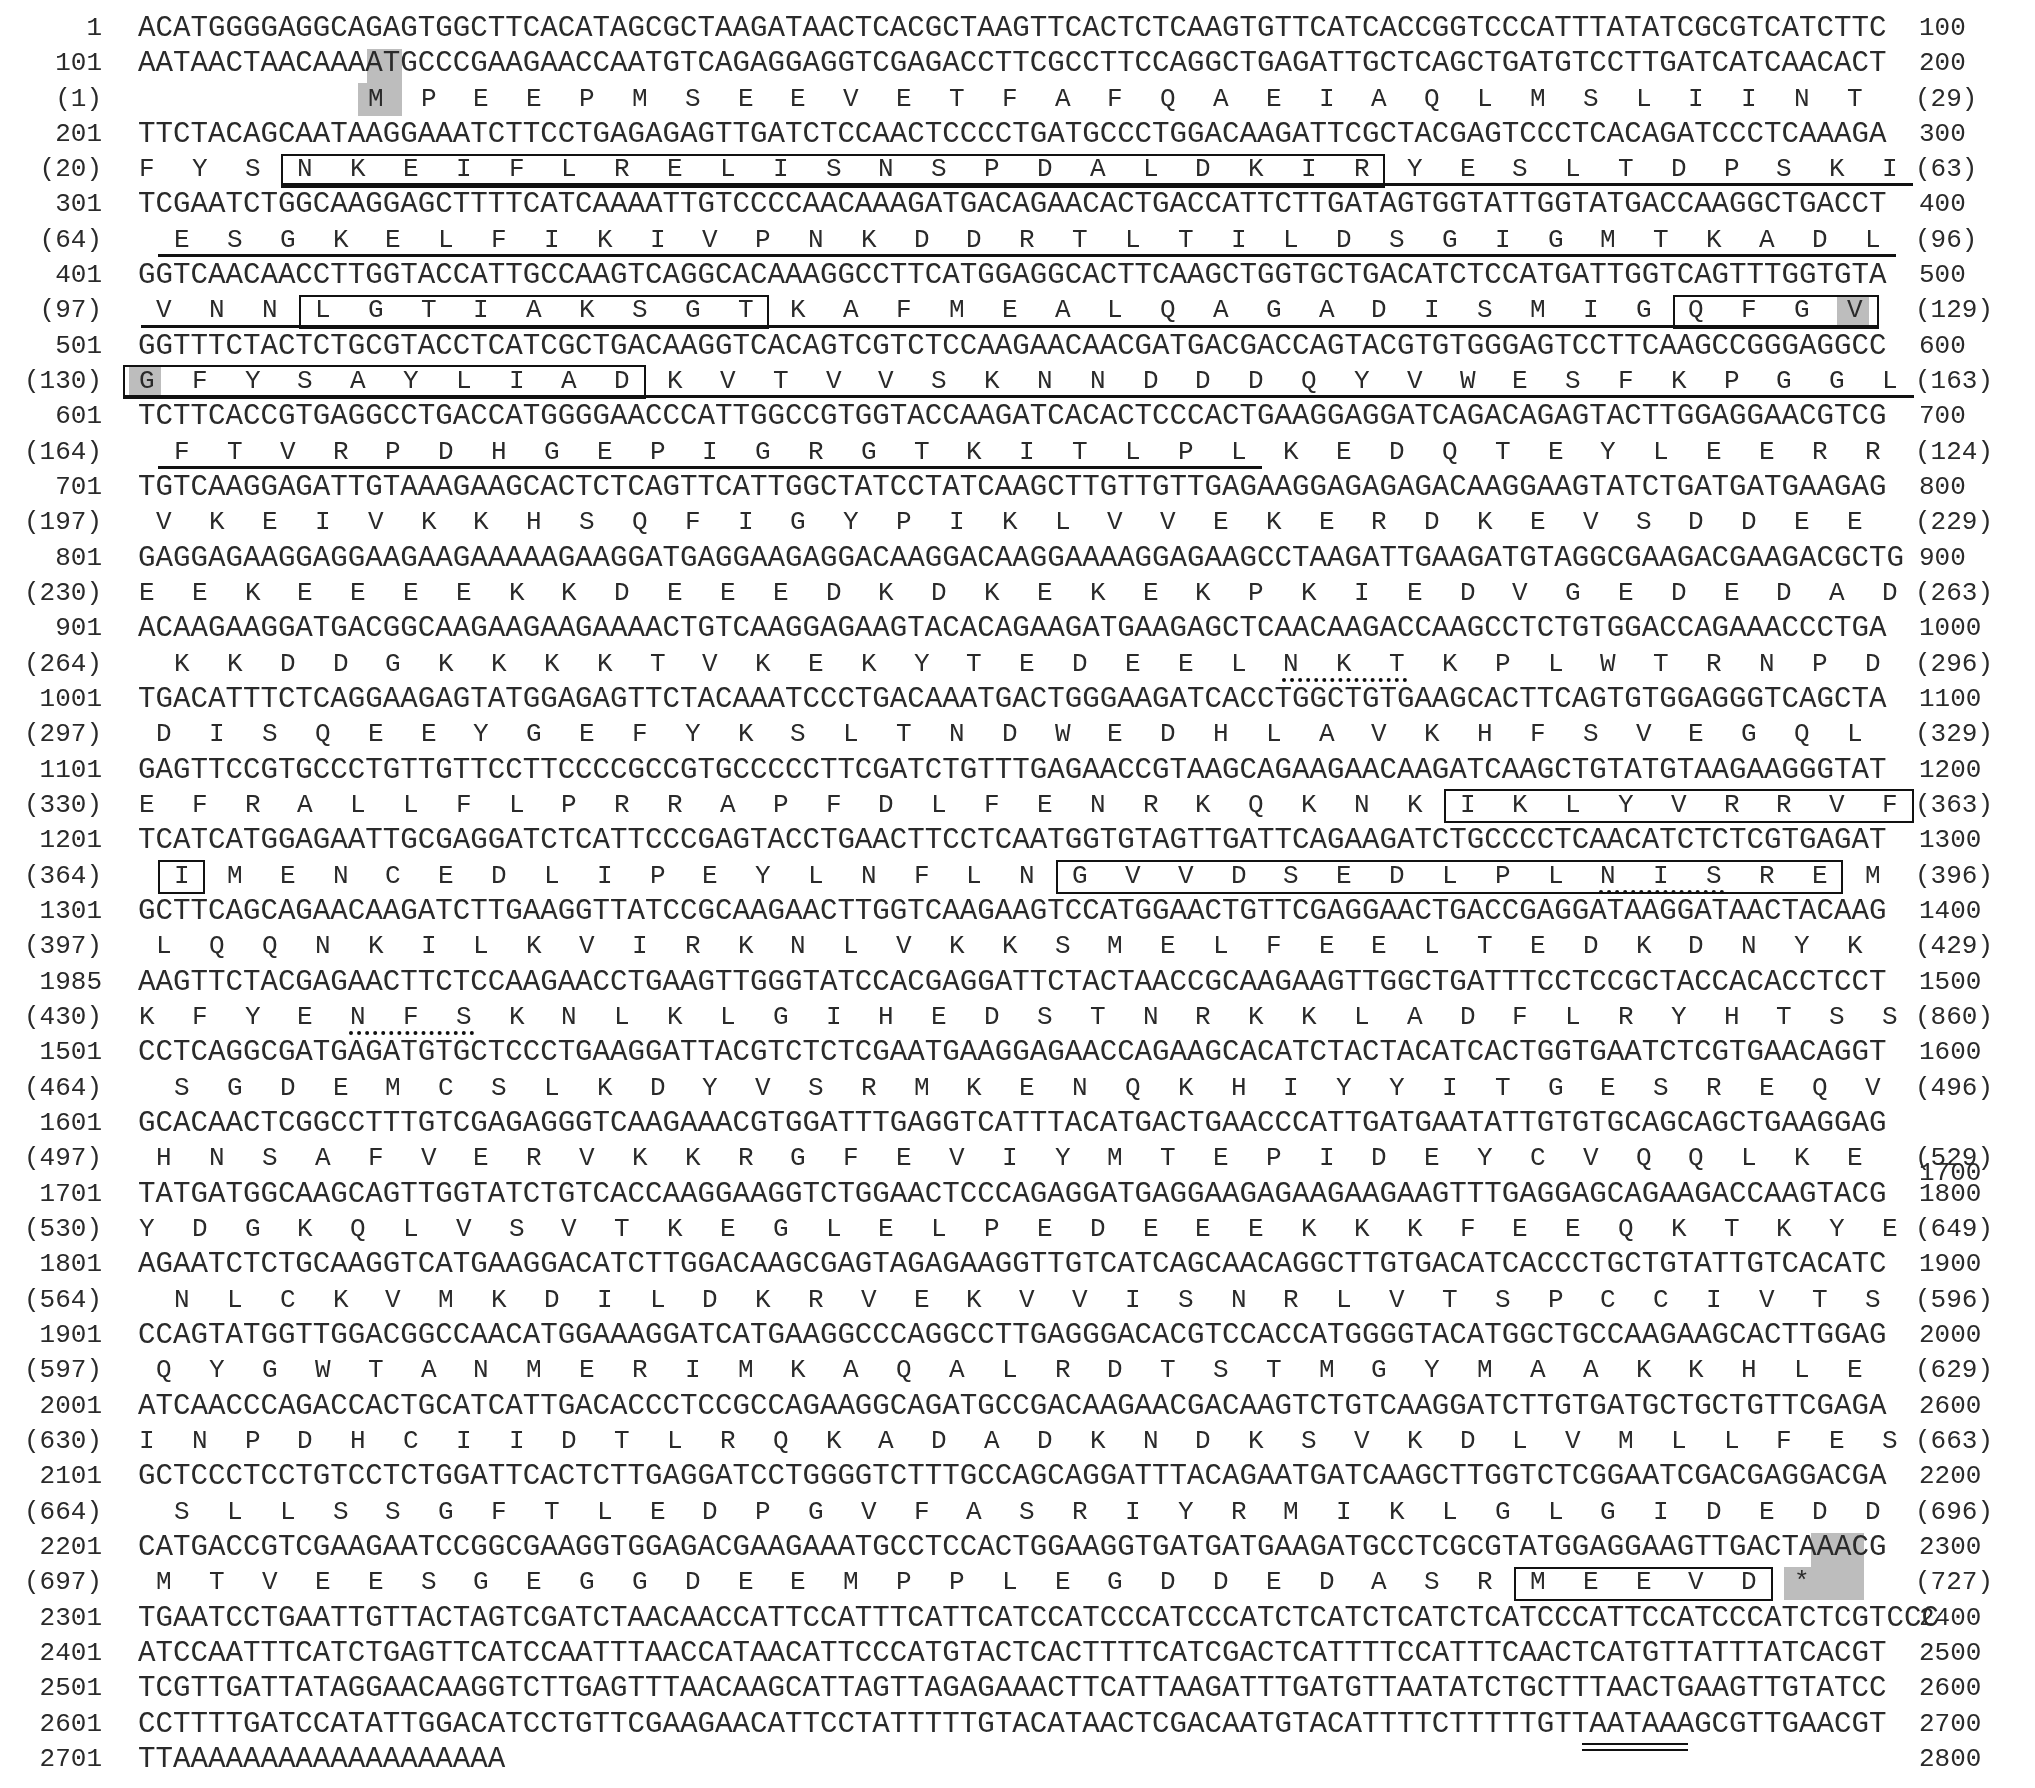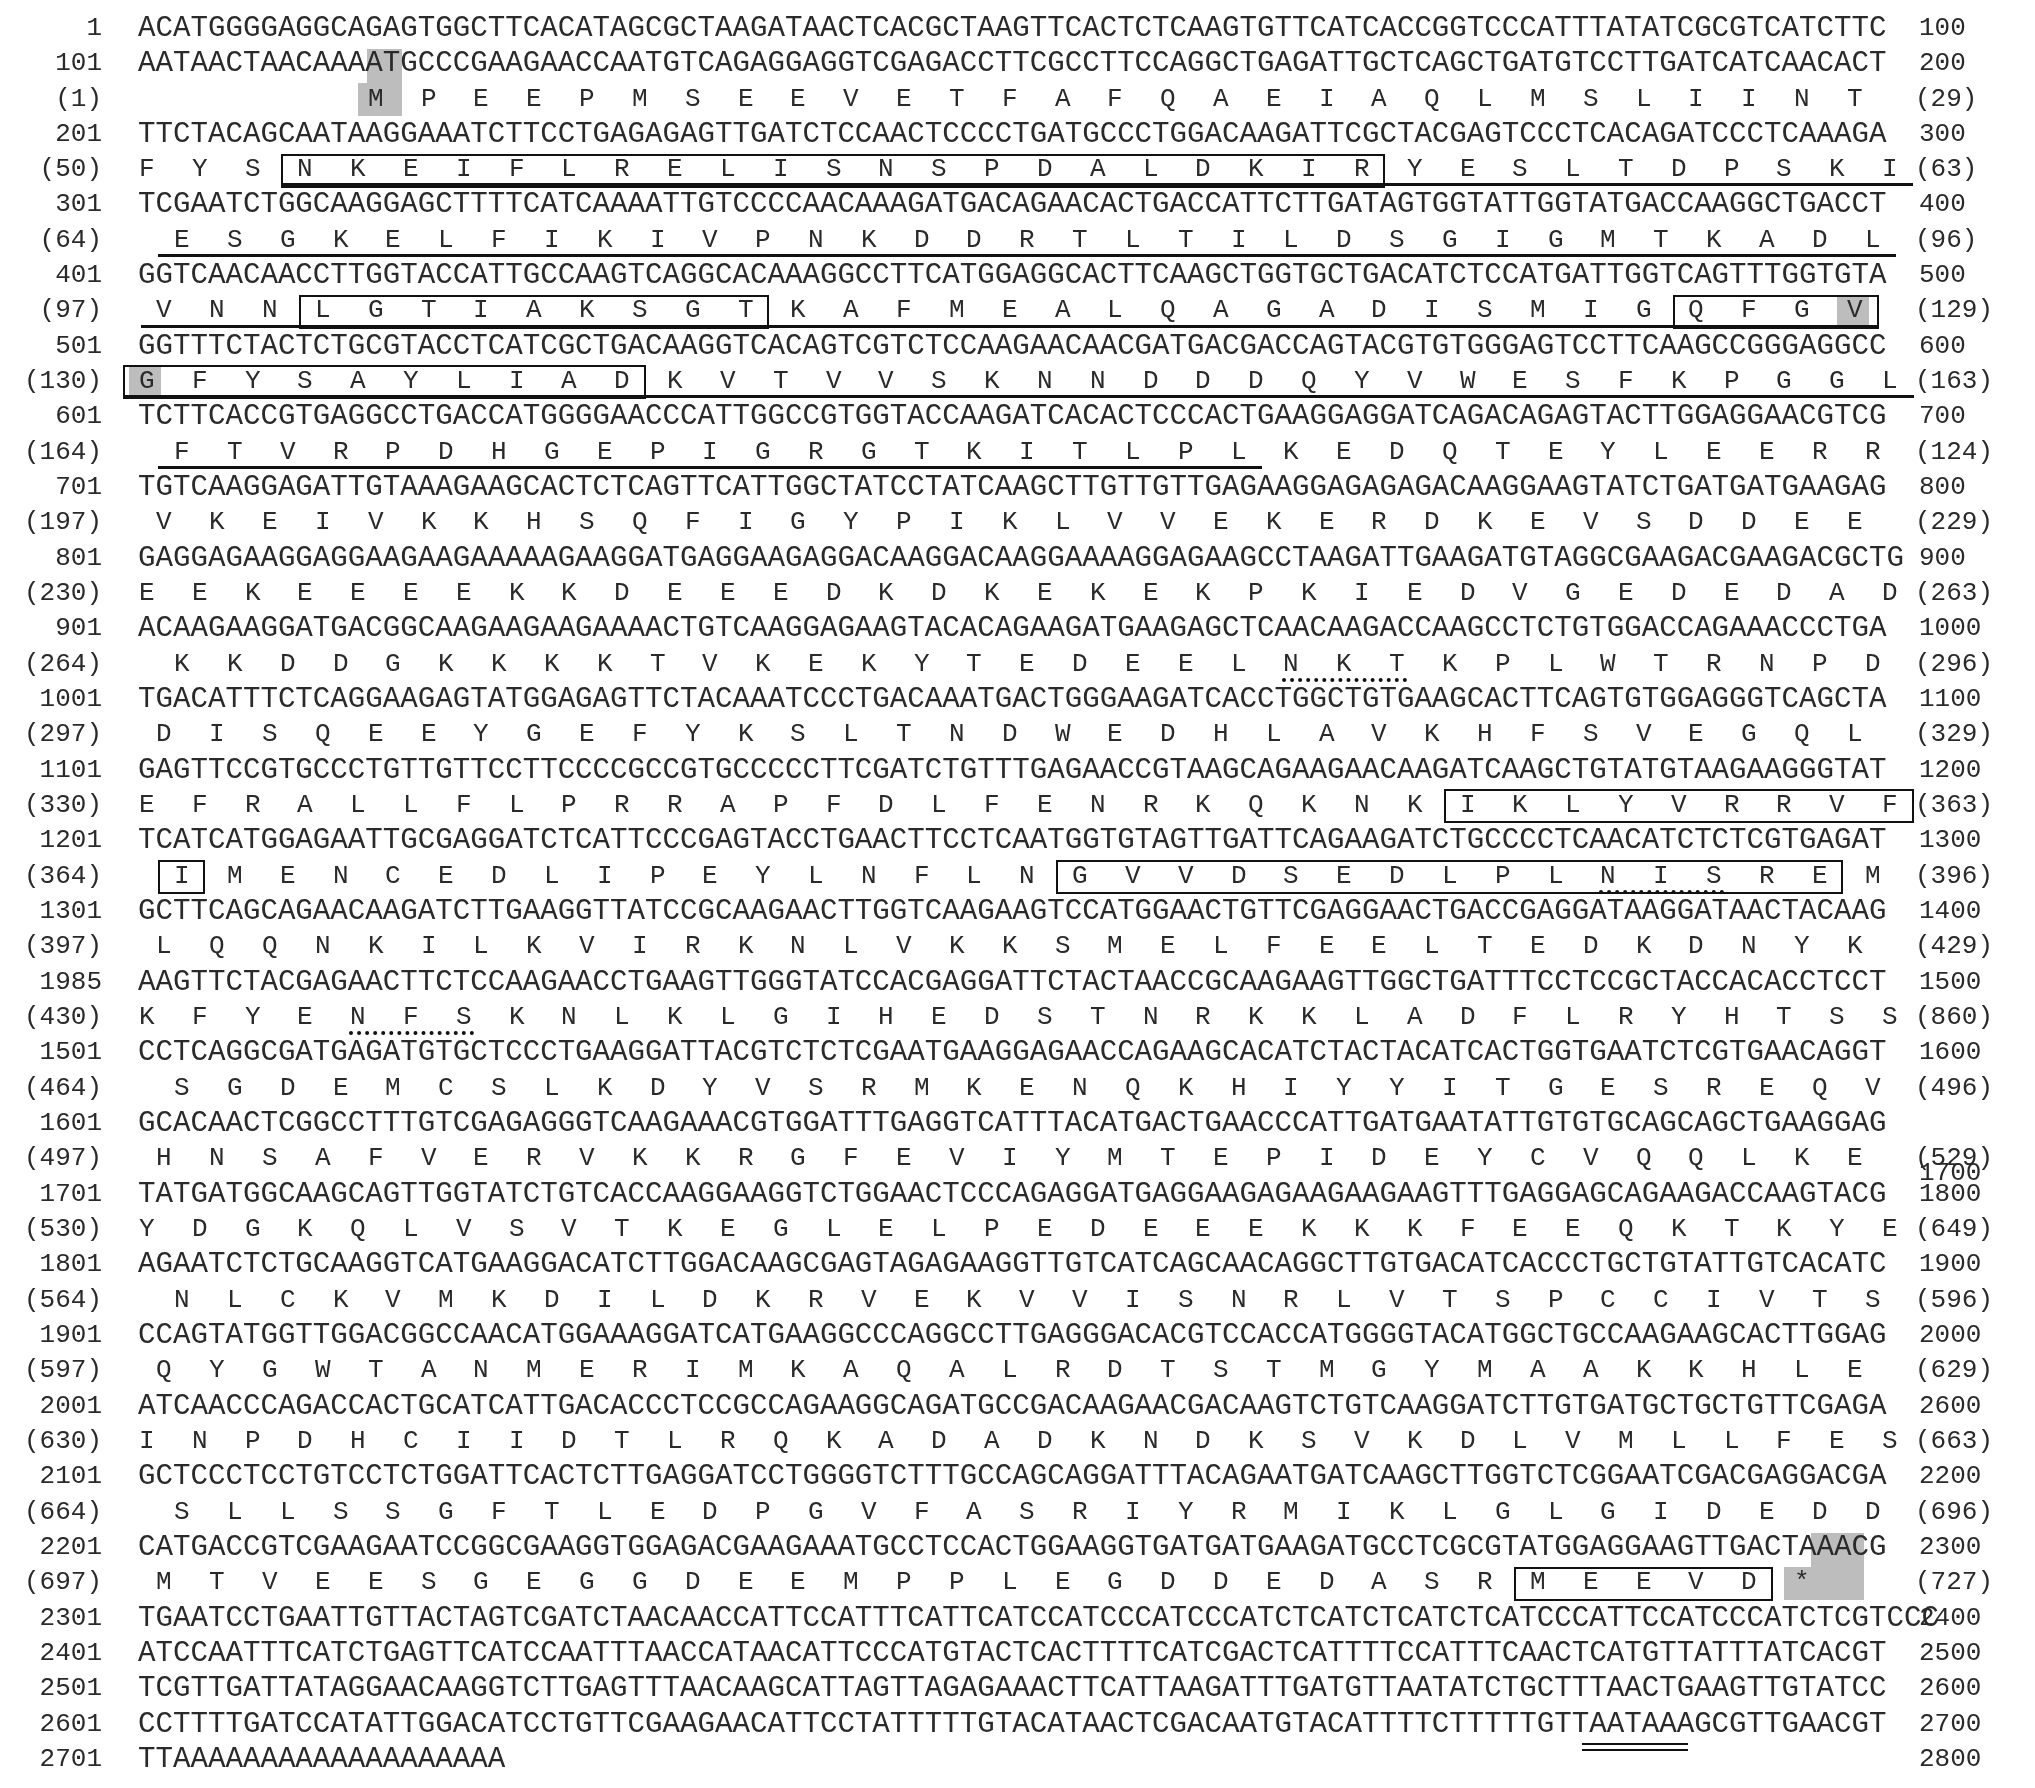--- a/index.html
+++ b/index.html
@@ -131,21 +131,21 @@
     <span class="aa" style="top: 82px; left: 1423px;">Q</span>
     <span class="aa" style="top: 82px; left: 1476px;">L</span>
     <span class="aa" style="top: 82px; left: 1529px;">M</span>
     <span class="aa" style="top: 82px; left: 1582px;">S</span>
     <span class="aa" style="top: 82px; left: 1635px;">L</span>
     <span class="aa" style="top: 82px; left: 1687px;">I</span>
     <span class="aa" style="top: 82px; left: 1740px;">I</span>
     <span class="aa" style="top: 82px; left: 1793px;">N</span>
     <span class="aa" style="top: 82px; left: 1846px;">T</span>
     <span class="num" style="top: 82px; left: 1915px;">(29)</span>
-    <span class="num" style="top: 152px; right: 1933px;">(50)</span>
+    <span class="num" style="top: 152px; right: 1933px;">(20)</span>
     <span class="aa" style="top: 152px; left: 138px;">F</span>
     <span class="aa" style="top: 152px; left: 191px;">Y</span>
     <span class="aa" style="top: 152px; left: 244px;">S</span>
     <span class="aa" style="top: 152px; left: 296px;">N</span>
     <span class="aa" style="top: 152px; left: 349px;">K</span>
     <span class="aa" style="top: 152px; left: 402px;">E</span>
     <span class="aa" style="top: 152px; left: 455px;">I</span>
     <span class="aa" style="top: 152px; left: 508px;">F</span>
     <span class="aa" style="top: 152px; left: 560px;">L</span>
     <span class="aa" style="top: 152px; left: 613px;">R</span>

